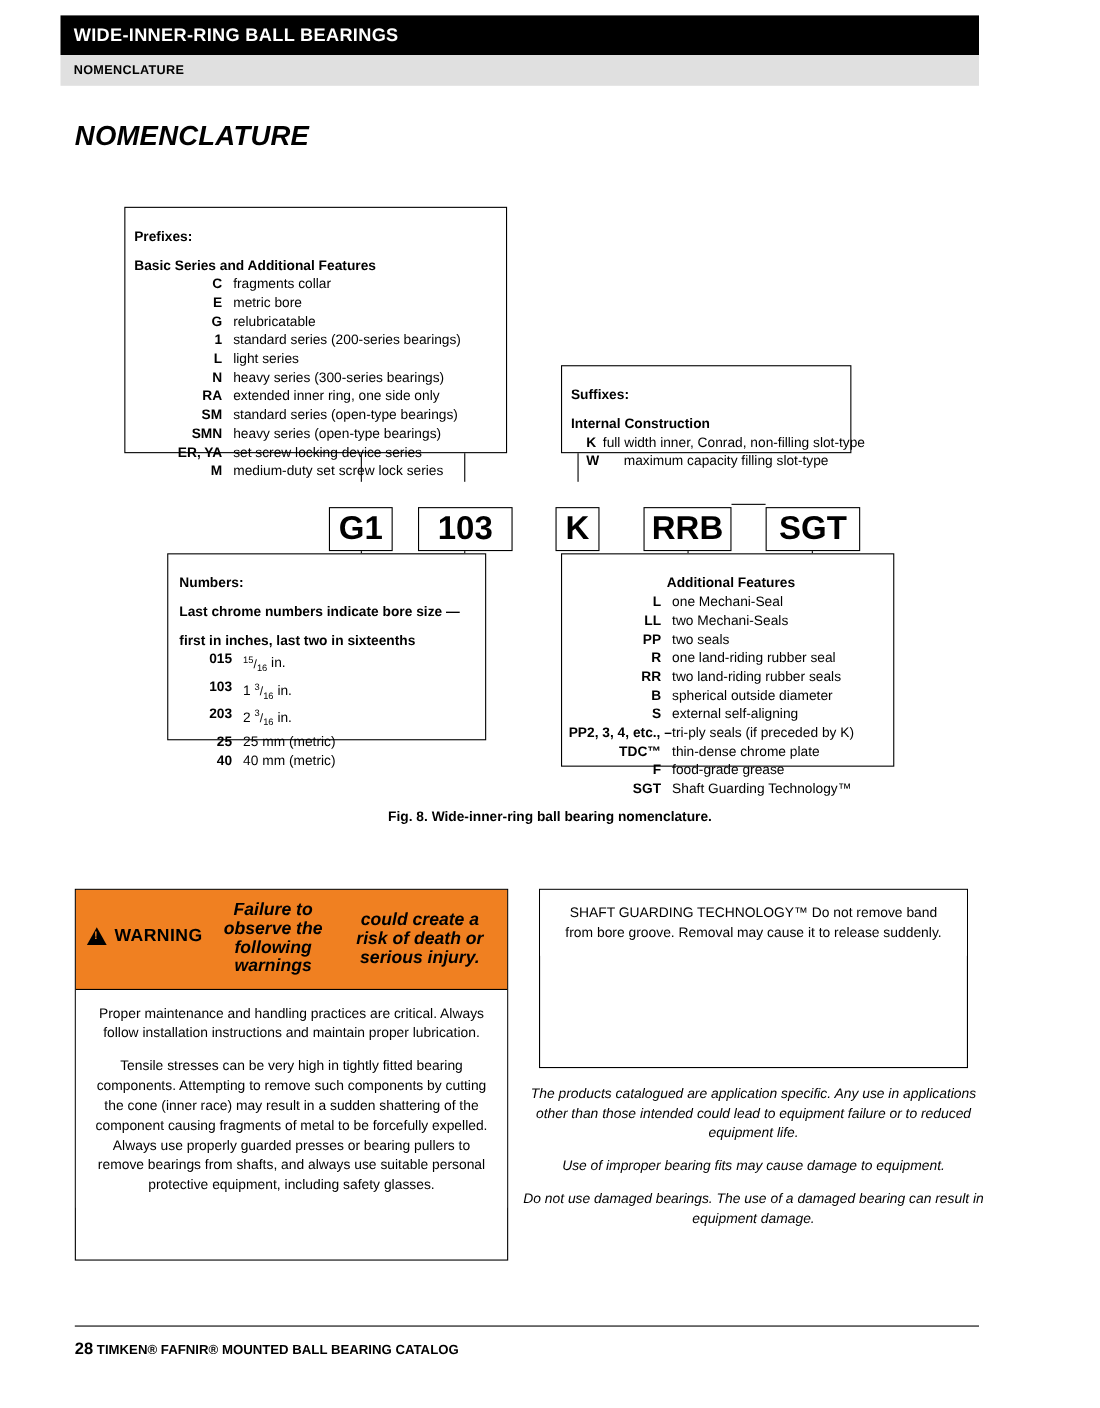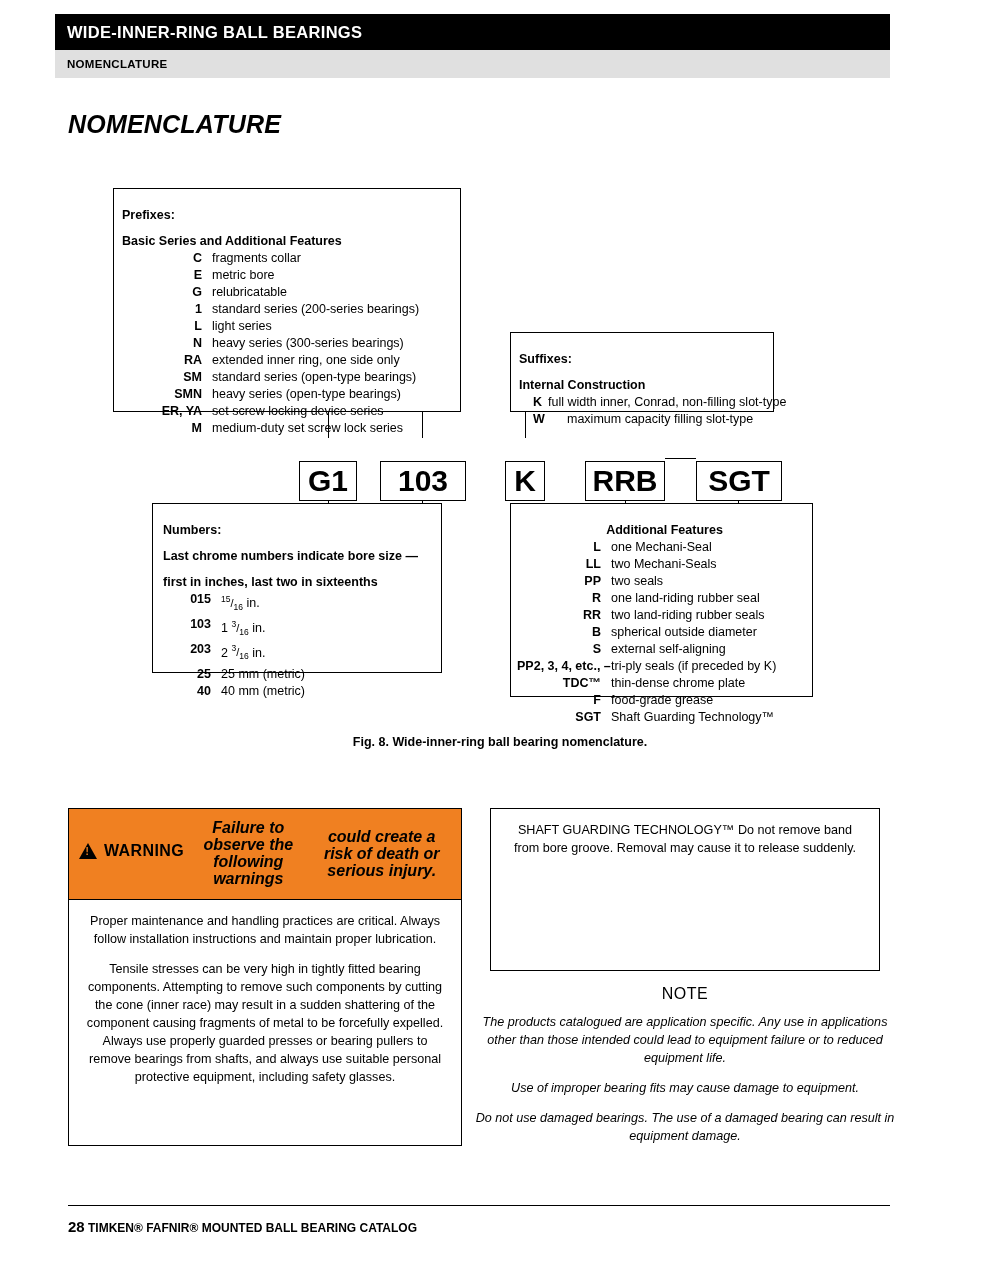--- a/index.html
+++ b/index.html
@@ -462,21 +462,20 @@
     </div>
   </div>
 
   <div class="alert" id="caution-box">
     <div class="alert-body">
       <p>SHAFT GUARDING TECHNOLOGY™ Do not remove band from bore groove. Removal may cause it to release suddenly.</p>
     </div>
   </div>
 
   <div id="note-block">
-    <div class="note-title">NOTE</div>
     <p class="note-p">The products catalogued are application specific. Any use in applications other than those intended could lead to equipment failure or to reduced equipment life.</p>
     <p class="note-p">Use of improper bearing fits may cause damage to equipment.</p>
     <p class="note-p">Do not use damaged bearings. The use of a damaged bearing can result in equipment damage.</p>
   </div>
 
   <div class="footer-rule"></div>
   <div class="footer">
     <span class="pgnum">28</span>
     <span>TIMKEN® FAFNIR® MOUNTED BALL BEARING CATALOG</span>
   </div>

